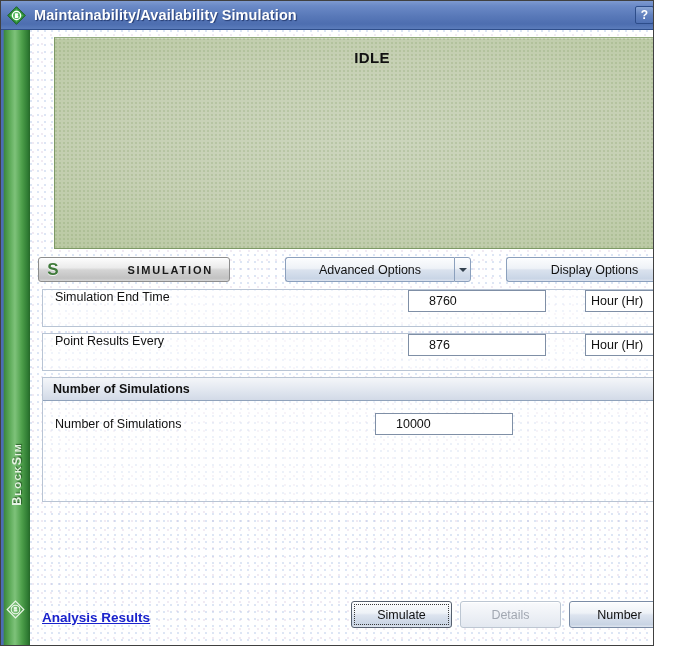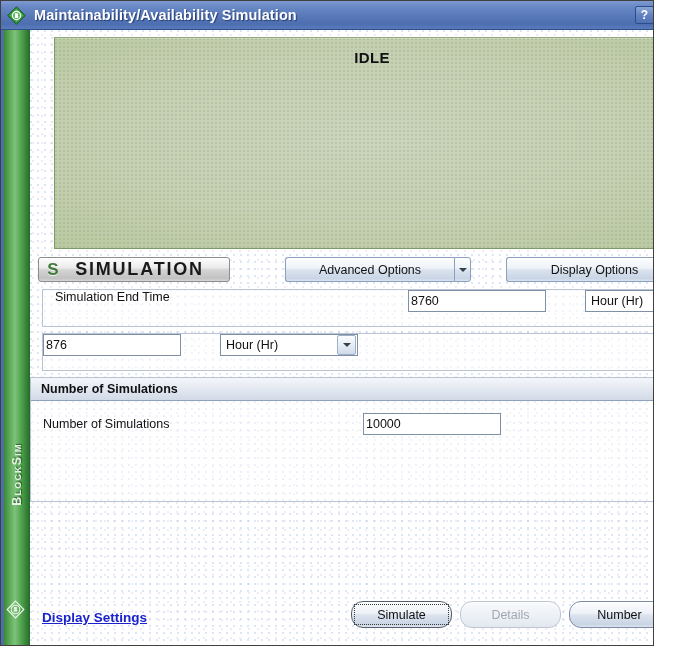--- a/index.html
+++ b/index.html
@@ -196,22 +196,22 @@
     align-items: center;
     justify-content: center;
     font-size: 17px;
     font-weight: bold;
     color: #3f7a3a;
     font-family: "Liberation Sans", sans-serif;
     text-shadow: 0 1px 0 rgba(255,255,255,.8);
   }
   #sim-badge-text {
     flex: 1 1 auto;
-    text-align: center;
-    font-size: 18px;
+    text-align: right;
+    font-size: 11px;
     font-weight: bold;
     color: #1a1a1a;
     letter-spacing: 1.8px;
     padding-right: 16px;
   }
 
   .split-button {
     position: absolute;
     top: 0;
     height: 25px;
@@ -279,21 +279,21 @@
     color: #111111;
     width: 320px;
   }
   .text-input {
     box-sizing: border-box;
     height: 22px;
     border: 1px solid #7f8fa6;
     background: #ffffff;
     font-size: 12.5px;
     color: #111111;
-    padding: 0 2px;
+    padding: 0 20px;
     display: flex;
     align-items: center;
     cursor: text;
     font-family: "Liberation Sans", sans-serif;
   }
   .row-value { flex: 0 0 138px; }
   .unit-select {
     flex: 0 0 138px;
     box-sizing: border-box;
     height: 22px;
@@ -319,21 +319,21 @@
     border-radius: 2px;
     background: linear-gradient(180deg, #fbfcfe 0%, #e7edf6 50%, #cfdbea 100%);
     display: flex;
     align-items: center;
     justify-content: center;
   }
 
   
   #group-num-sims {
     position: absolute;
-    left: 0; top: 347px;
+    left: 12px; top: 347px;
     width: 636px;
     height: 125px;
     box-sizing: border-box;
     border: 1px solid #b8c4d4;
     background: rgba(255,255,255,.45);
   }
   #group-header {
     height: 23px;
     box-sizing: border-box;
     border-bottom: 1px solid #8fa2bb;
@@ -366,21 +366,21 @@
     color: #1a22cc;
     text-decoration: underline;
     cursor: pointer;
   }
   .dlg-button {
     position: absolute;
     top: 571px;
     height: 27px;
     box-sizing: border-box;
     border: 1px solid #7a8ca6;
-    border-radius: 12px;
+    border-radius: 3px;
     background: linear-gradient(180deg,
         #fcfdfe 0%, #eef2f7 44%, #dde4ef 52%, #c9d4e4 90%, #dfe5ef 100%);
     display: flex;
     align-items: center;
     justify-content: center;
     font-size: 12.5px;
     color: #111111;
     cursor: pointer;
     box-shadow: inset 0 1px 0 rgba(255,255,255,.9);
   }
@@ -474,38 +474,39 @@
       <span class="text-input row-value">8760</span>
       <div class="unit-select">
         <span class="unit-select-text">Hour (Hr)</span>
         <span class="select-arrow">
           <span class="chev"></span>
         </span>
       </div>
     </div>
 
     <div class="form-row" id="row-point-results">
+      <span class="row-label">Point Results Every</span>
       <span class="text-input row-value">876</span>
       <div class="unit-select">
         <span class="unit-select-text">Hour (Hr)</span>
         <span class="select-arrow">
           <span class="chev"></span>
         </span>
       </div>
     </div>
 
     <div id="group-num-sims">
       <div id="group-header">
         <span id="group-header-title">Number of Simulations</span>
       </div>
       <div id="group-row">
         <span class="row-label">Number of Simulations</span>
         <span class="text-input row-value">10000</span>
       </div>
     </div>
 
-    <div id="analysis-settings-link">Display Settings</div>
+    <div id="analysis-settings-link">Analysis Results</div>
     <div class="dlg-button" id="simulate-button">Simulate</div>
     <div class="dlg-button" id="details-button">Details</div>
     <div class="dlg-button" id="close-button">Number</div>
 
   </div>
 </div>
 
 </body></html>

